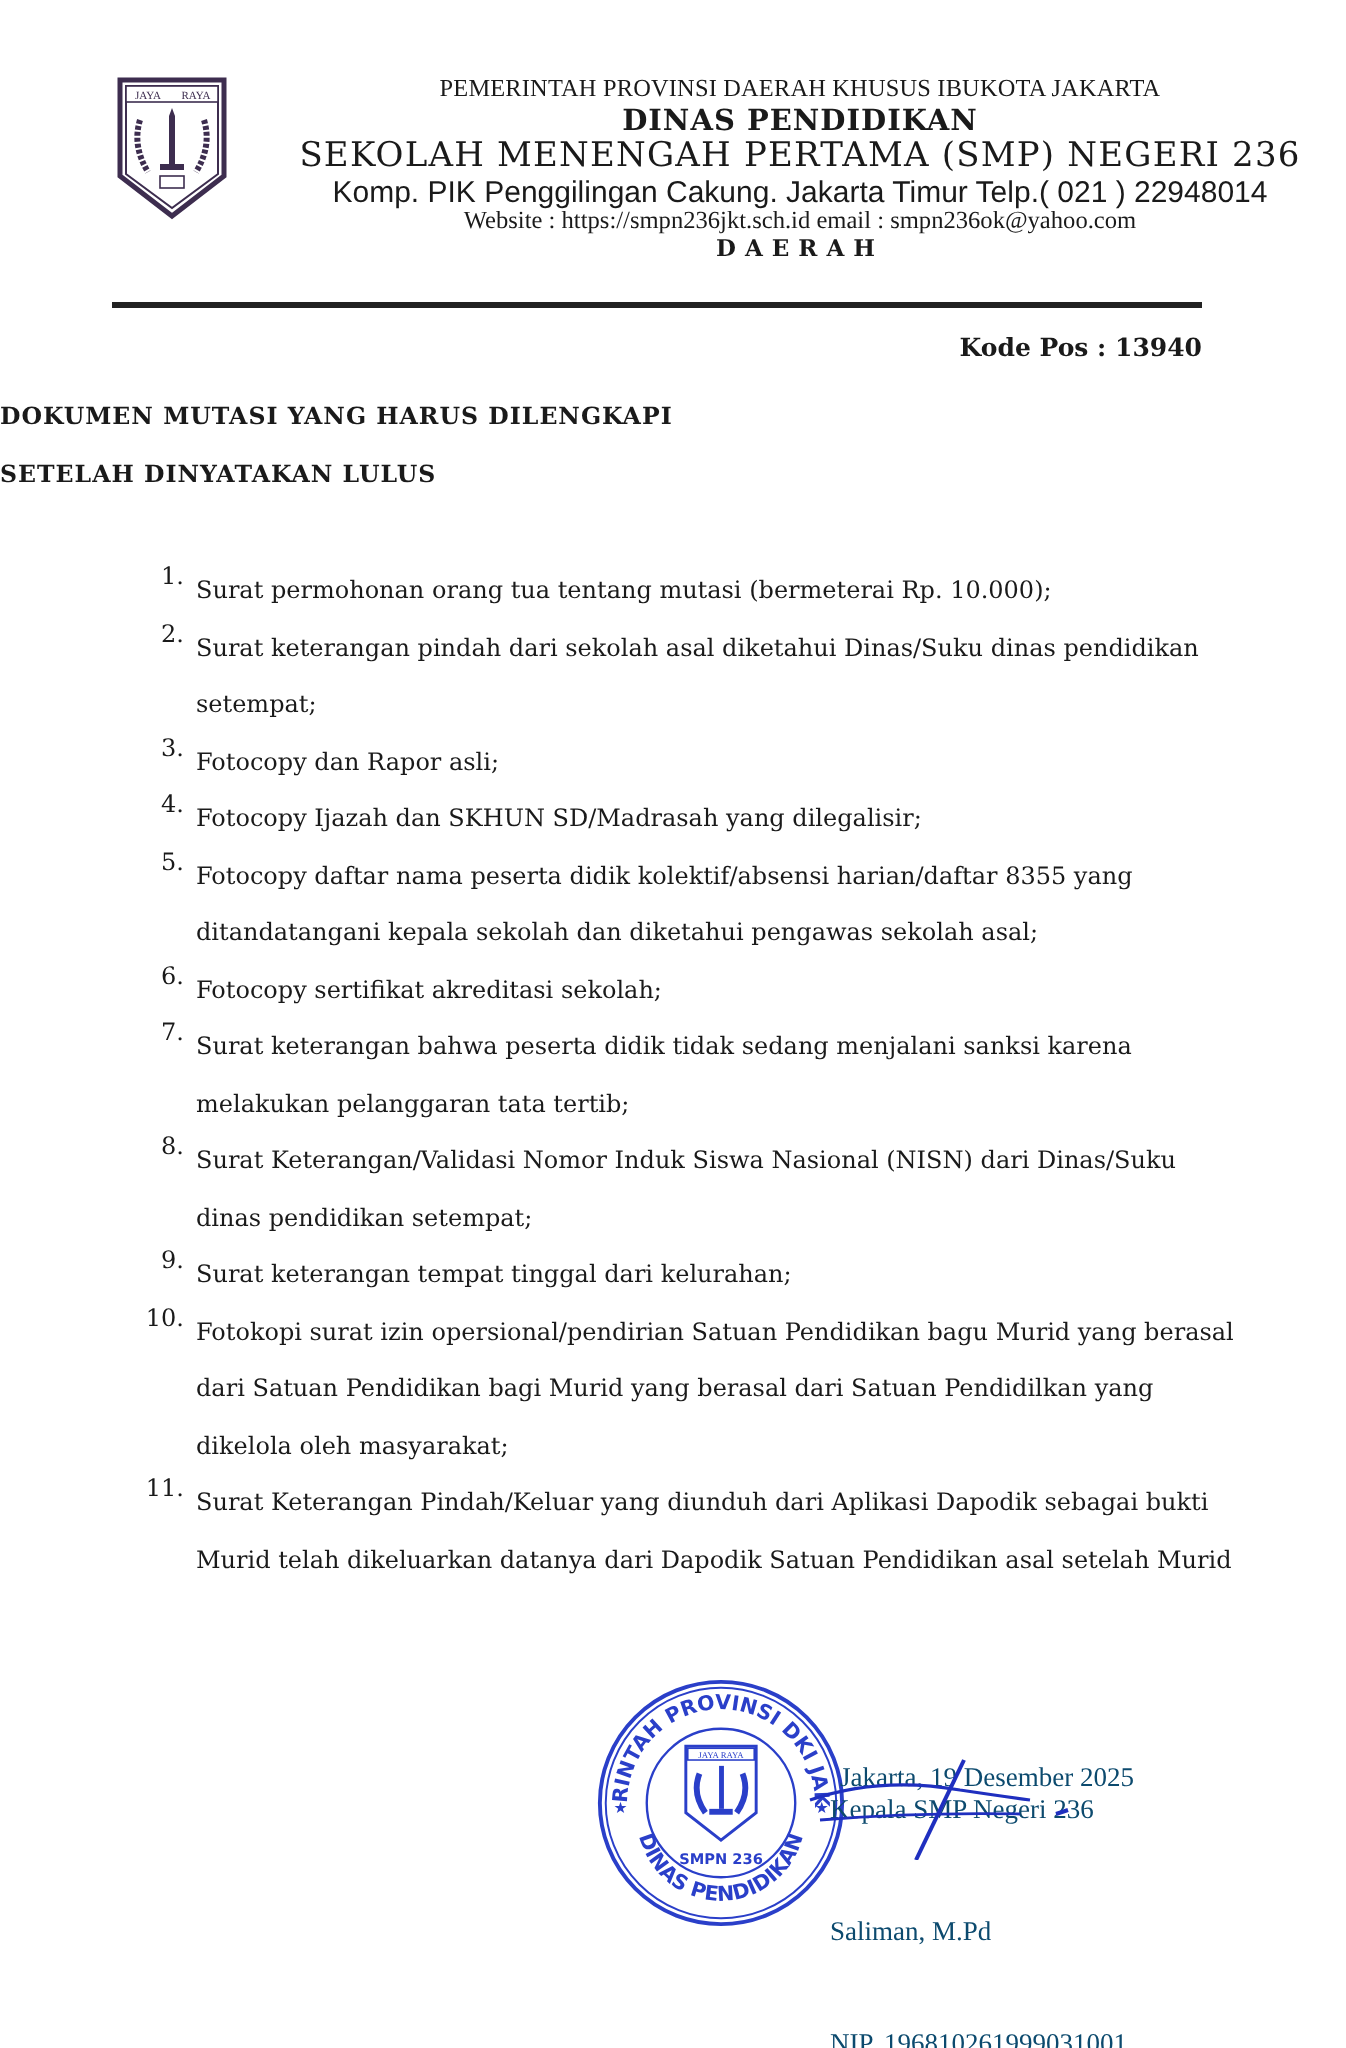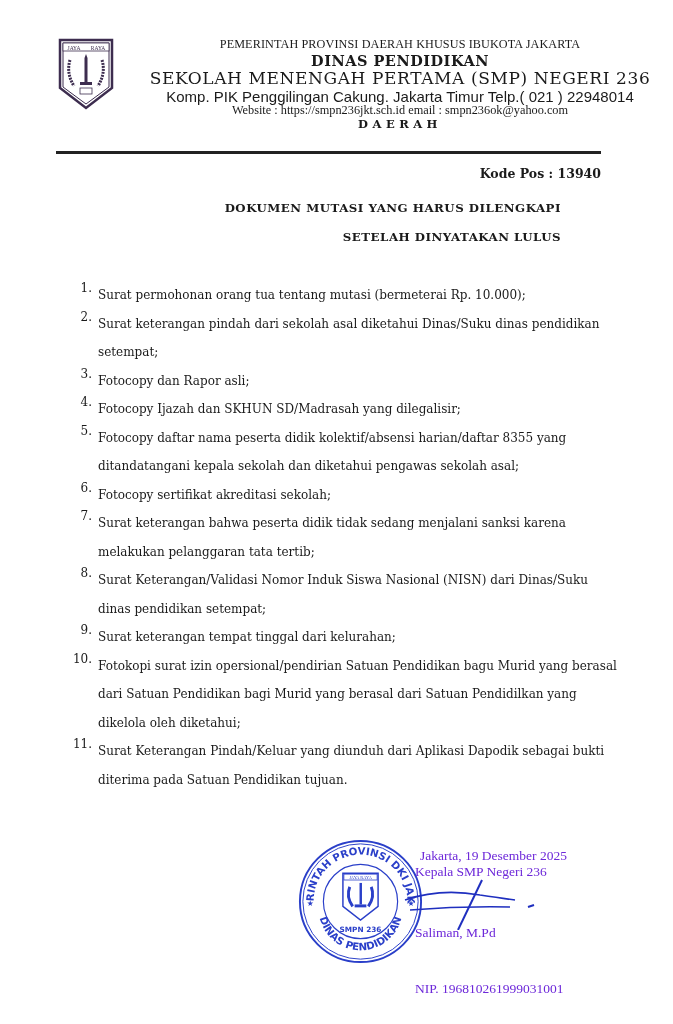--- a/index.html
+++ b/index.html
@@ -12,35 +12,35 @@
     .hdr-1 { top: 37px; font-size: 12.2px; font-family: "Liberation Serif", serif; letter-spacing: 0.1px; }
     .hdr-2 { top: 52px; font-size: 14.5px; font-weight: bold; letter-spacing: 0.5px; }
     .hdr-3 { top: 68px; font-size: 17px; font-weight: normal; letter-spacing: 0.6px; }
     .hdr-4 { top: 88px; font-size: 15px; font-family: Liberation Sans, sans-serif; }
     .hdr-5 { top: 103px; font-size: 12.3px; font-family: "Liberation Serif", serif; }
     .hdr-6 { top: 117px; font-size: 11.5px; font-weight: bold; letter-spacing: 4.5px; }
     .kodepos { right: 72px; top: 132px; font-size: 12.5px; font-weight: bold; margin-top: 34px; }
     .rule { left: 56px; top: 151px; width: 545px; height: 3px; background: #222; }
 
     
-    .title { left: 0; width: 561px; text-align: right; font-size: 11.8px; font-weight: bold; letter-spacing: 0.5px; }
+    .title { left: 0; width: 561px; text-align: left; font-size: 11.8px; font-weight: bold; letter-spacing: 0.5px; }
     .title-1 { top: 201px; }
     .title-2 { top: 230px; }
 
     
     .list { left: 70px; top: 281px; width: 590px; font-family: "DejaVu Serif", serif; font-size: 12px; }
     .item { display: flex; }
     .num { width: 22px; flex: none; text-align: right; padding-right: 6px; }
     .txt { flex: 1; line-height: 28.5px; }
     .item .line { display: block; height: 28.5px; white-space: nowrap; }
     .item { margin-top: 0; }
 
     
     .stamp { left: 297px; top: 838px; width: 127px; height: 127px; }
-    .sig-text { left: 420px; font-family: "Liberation Serif", serif; font-size: 13.5px; color: #6d28d9; white-space: nowrap; }
+    .sig-text { left: 420px; font-family: "Liberation Serif", serif; font-size: 13.5px; color: #0c4a6e; white-space: nowrap; margin-top: 33px; }
     .sig-place { top: 848px; left: 420px; }
     .sig-role { top: 864px; left: 415px; }
     .sig-name { top: 925px; left: 415px; }
     .sig-nip  { top: 981px; left: 415px; }
     .signature { left: 400px; top: 850px; width: 150px; height: 80px; }
   </style>
 </head>
 <body>
 
 <svg class="abs logo" viewBox="0 0 56 72">
@@ -125,28 +125,28 @@
       <span class="num">9.</span>
       <span class="txt">
         <span class="line">Surat keterangan tempat tinggal dari kelurahan;</span>
       </span>
     </div>
     <div class="item">
       <span class="num">10.</span>
       <span class="txt">
         <span class="line">Fotokopi surat izin opersional/pendirian Satuan Pendidikan bagu Murid yang berasal</span>
         <span class="line">dari Satuan Pendidikan bagi Murid yang berasal dari Satuan Pendidilkan yang</span>
-        <span class="line">dikelola oleh diketahui;</span>
+        <span class="line">dikelola oleh masyarakat;</span>
       </span>
     </div>
     <div class="item">
       <span class="num">11.</span>
       <span class="txt">
         <span class="line">Surat Keterangan Pindah/Keluar yang diunduh dari Aplikasi Dapodik sebagai bukti</span>
-        <span class="line">diterima pada Satuan Pendidikan tujuan.</span>
+        <span class="line">Murid telah dikeluarkan datanya dari Dapodik Satuan Pendidikan asal setelah Murid</span>
       </span>
     </div>
   </div>
 
 <svg class="abs stamp" viewBox="0 0 130 130">
   <defs>
     <path id="arcTop" d="M17 65 A48 48 0 0 1 113 65"></path>
     <path id="arcBot" d="M22 72 A43 43 0 0 0 108 72"></path>
   </defs>
   <circle cx="65" cy="65" r="62" fill="none" stroke="#2a3fc9" stroke-width="2"></circle>

